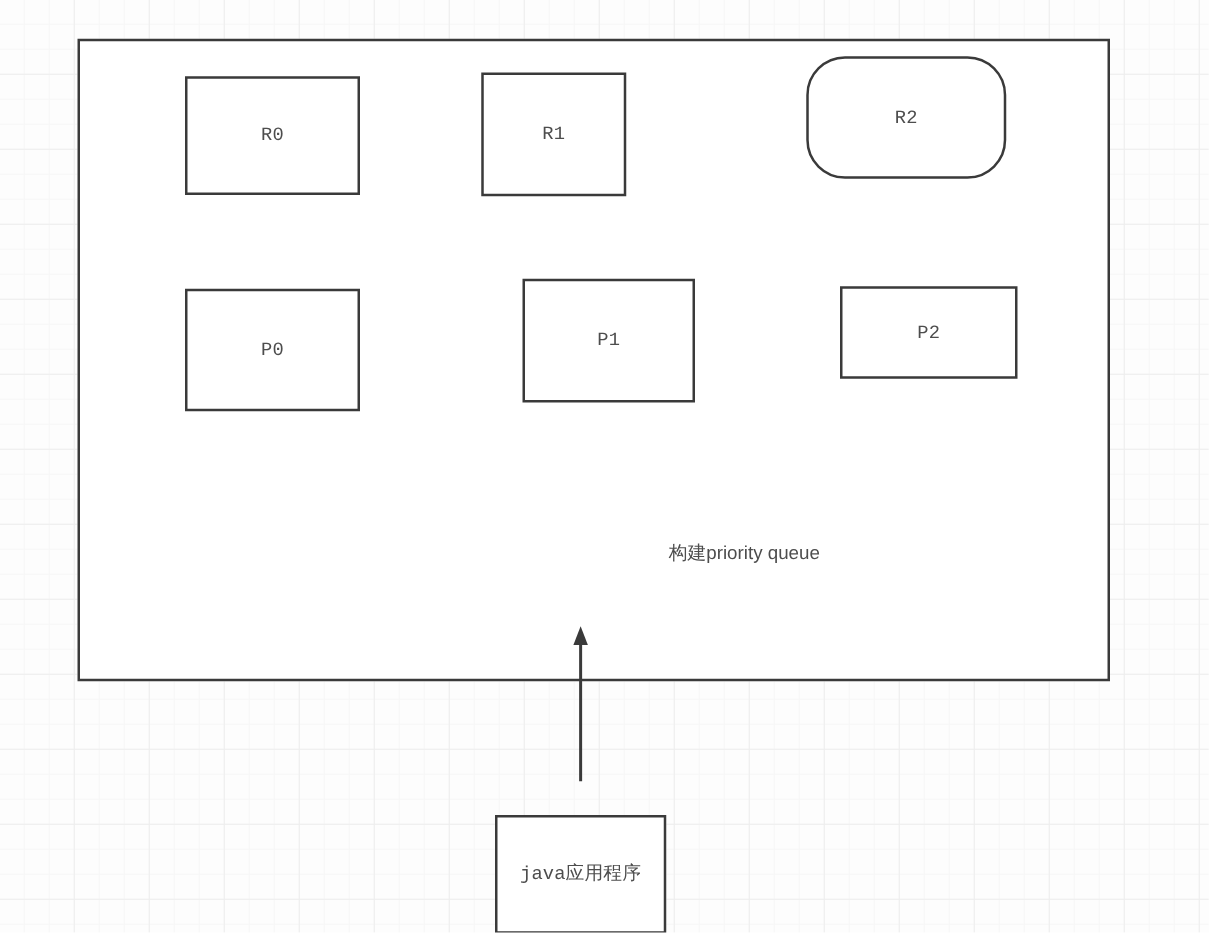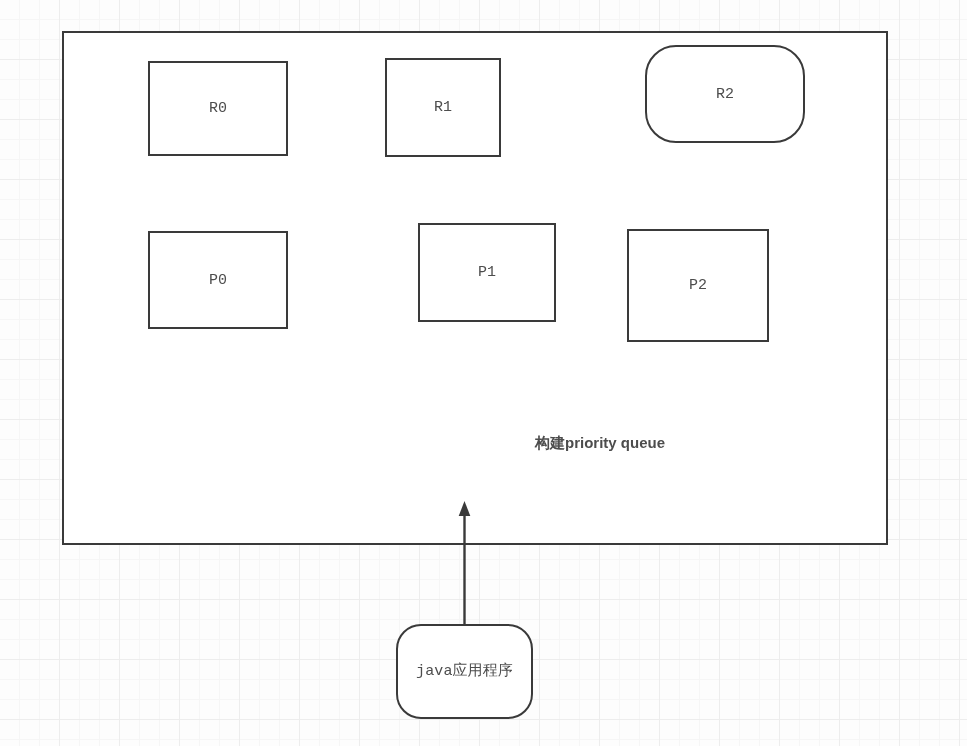--- a/index.html
+++ b/index.html
@@ -63,35 +63,34 @@
     border: 2px solid #3a3a3a;
   }
 
   
   #node-r0 { left: 148px; top: 61px;  width: 140px; height: 95px; }
   #node-r1 { left: 385px; top: 58px;  width: 116px; height: 99px; }
   #node-r2 { left: 645px; top: 45px;  width: 160px; height: 98px; border-radius: 31px; }
 
   #node-p0 { left: 148px; top: 231px; width: 140px; height: 98px; }
   #node-p1 { left: 385px; top: 223px; width: 138px; height: 99px; margin-left: 33px; }
-  #node-p2 { left: 627px; top: 229px; width: 142px; height: 113px; }
+  #node-p2 { left: 672px; top: 229px; width: 142px; height: 74px; }
 
   #node-coordinate { left: 396px; top: 403px; width: 137px; height: 97px; }
-  #node-java       { left: 396px; top: 624px; width: 137px; height: 95px; border-radius: 25px; }
+  #node-java       { left: 396px; top: 652px; width: 137px; height: 95px; }
 
   
   #annotation-priority-queue {
     position: absolute;
     left: 535px;
     top: 433px;
     color: #4d4d4d;
     font-size: 15px;
     line-height: 19px;
     white-space: nowrap;
-    font-weight: bold;
   }
 
   
   #connector-java-to-coordinate {
     position: absolute;
     left: 440px;
     top: 495px;
     width: 50px;
     height: 132px;
     overflow: visible;

